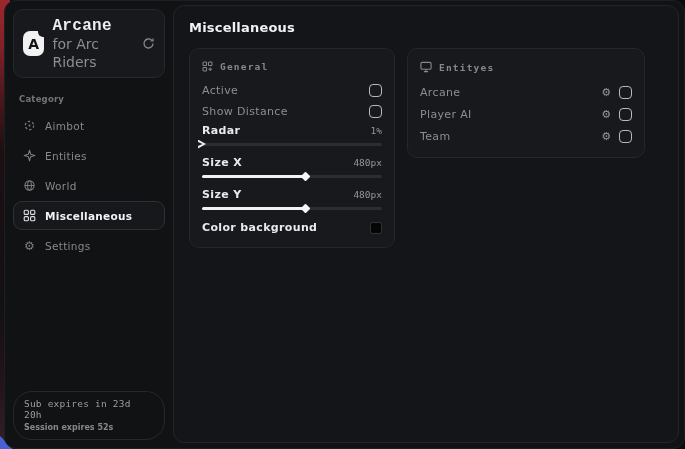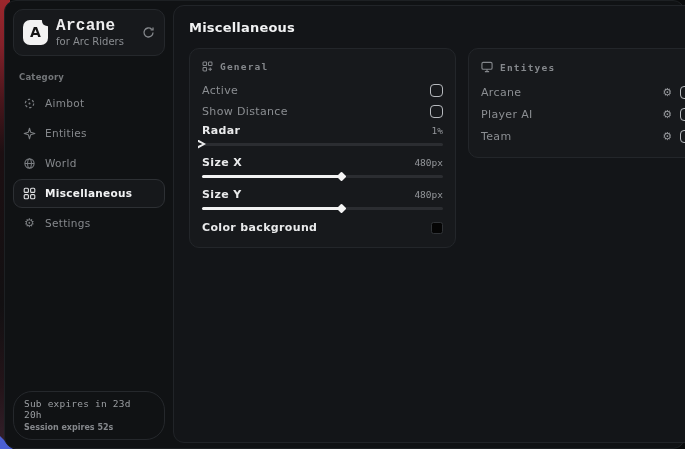--- a/index.html
+++ b/index.html
@@ -14,42 +14,42 @@
   
   .sidebar{width:168px;min-width:168px;padding:8px;display:flex;flex-direction:column;box-sizing:border-box;}
   .logo-card{display:flex;align-items:center;gap:8px;padding:6px 9px;background:#17191c;
     border:1px solid #25282c;border-radius:10px;}
   .avatar{position:relative;width:25px;height:25px;background:#f2f2f2;border-radius:7px;
     display:flex;align-items:center;justify-content:center;color:#141414;font-weight:bold;font-size:14px;}
   .avatar::after{content:"";position:absolute;top:-1px;right:-1px;width:7px;height:7px;
     background:#17191c;border-bottom-left-radius:5px;}
   .logo-text{display:flex;flex-direction:column;line-height:1.25;}
   .logo-title{font-size:16px;font-weight:bold;color:#ededee;letter-spacing:.3px;font-family:Liberation Mono, monospace;}
-  .logo-sub{font-size:10px;color:#8a8d91;}
+  .logo-sub{font-size:14px;color:#8a8d91;}
   .logo-refresh{margin-left:auto;color:#85888c;display:flex;cursor:pointer;}
   .cat-label{margin:16px 6px 7px 6px;font-size:8.5px;font-weight:bold;color:#737679;letter-spacing:.2px;}
   .nav-item{display:flex;align-items:center;gap:9px;height:27px;padding:0 9px;margin-bottom:1px;
     border:1px solid transparent;border-radius:9px;color:#86898d;font-size:10.5px;letter-spacing:.3px;cursor:pointer;}
   .nav-item .ni{display:flex;color:#7b7e82;width:13px;justify-content:center;}
   .nav-item.active{background:#16181b;border-color:#2d3034;color:#f2f3f4;font-weight:bold;}
   .nav-item.active .ni{color:#dfe0e2;}
   .gear-glyph{font-size:12px;line-height:1;}
   .sidebar-footer{margin-top:auto;border:1px solid #25282c;border-radius:19px;padding:6px 10px 7px 10px;}
   .foot1{font-family:"DejaVu Sans Mono",monospace;font-size:9.5px;color:#9b9ea2;letter-spacing:.2px;}
   .foot2{margin-top:3px;font-size:8px;font-weight:bold;color:#85888c;}
   
   .main{position:relative;flex:1;margin:4px 5px 5px 0;background:#131518;border:1px solid #212428;
     border-radius:11px;padding:14px 15px;box-sizing:border-box;}
   .main-title{font-size:13px;font-weight:bold;color:#f1f2f3;letter-spacing:.2px;}
   .tabs{display:flex;gap:3px;margin-top:11px;align-items:center;}
   .tab{padding:5px 11px;font-size:10.5px;font-weight:bold;color:#8c8f93;border-radius:13px;cursor:pointer;letter-spacing:.2px;}
   .tab.active{background:#27292e;color:#f2f3f4;}
   .panels{display:flex;gap:12px;margin-top:13px;align-items:flex-start;}
   .panel{background:#17191c;border:1px solid #23262a;border-radius:10px;padding:10px 12px;box-sizing:border-box;}
-  .panel.general{width:267px;}
+  .panel.general{width:206px;}
   .panel.entities{width:238px;}
   .panel-head{display:flex;align-items:center;gap:7px;color:#85888c;margin:2px 0 8px 0;
     font-family:"DejaVu Sans Mono",monospace;font-size:9.5px;font-weight:bold;letter-spacing:1.2px;}
   .row{display:flex;align-items:center;justify-content:space-between;height:21px;}
   .row-label{font-size:11px;color:#8b8e92;letter-spacing:.35px;}
   .row-label.bright{color:#e9eaeb;font-weight:bold;}
   .checkbox{width:13px;height:13px;border:1.5px solid #b6b9bd;border-radius:4px;box-sizing:border-box;cursor:pointer;background:transparent;}
   .val{font-family:"DejaVu Sans Mono",monospace;font-size:9.5px;color:#94979b;}
   .slider-block{margin-bottom:3px;}
   .slider-track{position:relative;height:3px;background:#2b2d31;border-radius:2px;margin:5px 0 8px 0;cursor:pointer;}

